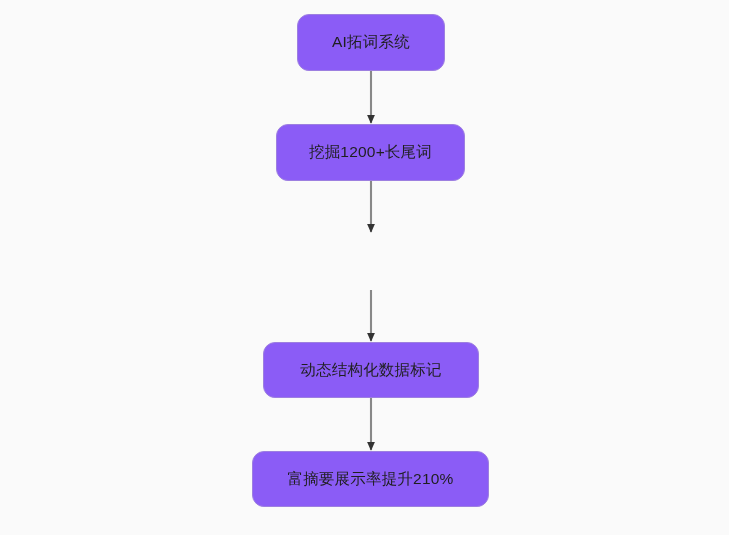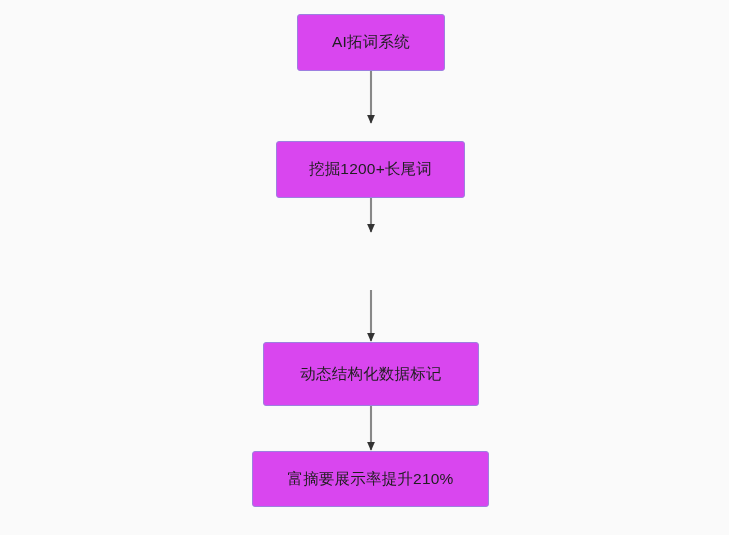--- a/index.html
+++ b/index.html
@@ -22,23 +22,23 @@
     position: absolute;
     left: 0;
     top: 0;
     width: 729px;
     height: 535px;
     pointer-events: none;
   }
   .node {
     position: absolute;
     box-sizing: border-box;
-    background: #d946ef;
+    background: #8b5cf6;
     border: 1.6px solid #9d7fe0;
-    border-radius: 3px;
+    border-radius: 12px;
     display: flex;
     align-items: center;
     justify-content: center;
     color: #1f1f1f;
     font-size: 15.5px;
     line-height: 1.2;
     letter-spacing: 0.2px;
     white-space: nowrap;
     user-select: none;
   }
@@ -70,26 +70,26 @@
     </g>
     <g>
       <line x1="371" y1="398" x2="371" y2="450" stroke="#888888" stroke-width="2.1" marker-end="url(#arrowhead)"></line>
     </g>
   </svg>
 
   <div class="node" id="node-n1" style="left: 297px; top: 14px; width: 148px; height: 57px;">
     <span class="node-label">AI拓词系统</span>
   </div>
 
-  <div class="node" id="node-n2" style="left: 276px; top: 124px; width: 189px; height: 57px; margin-top: 17px;">
+  <div class="node" id="node-n2" style="left: 276px; top: 124px; width: 189px; height: 57px;">
     <span class="node-label">挖掘1200+长尾词</span>
   </div>
 
 
-  <div class="node" id="node-n4" style="left: 263px; top: 342px; width: 216px; height: 64px;">
+  <div class="node" id="node-n4" style="left: 263px; top: 342px; width: 216px; height: 56px;">
     <span class="node-label">动态结构化数据标记</span>
   </div>
 
   <div class="node" id="node-n5" style="left: 252px; top: 451px; width: 237px; height: 56px; justify-content: center;">
     <span class="node-label">富摘要展示率提升210%</span>
   </div>
 
 </div>
 
 </body></html>

